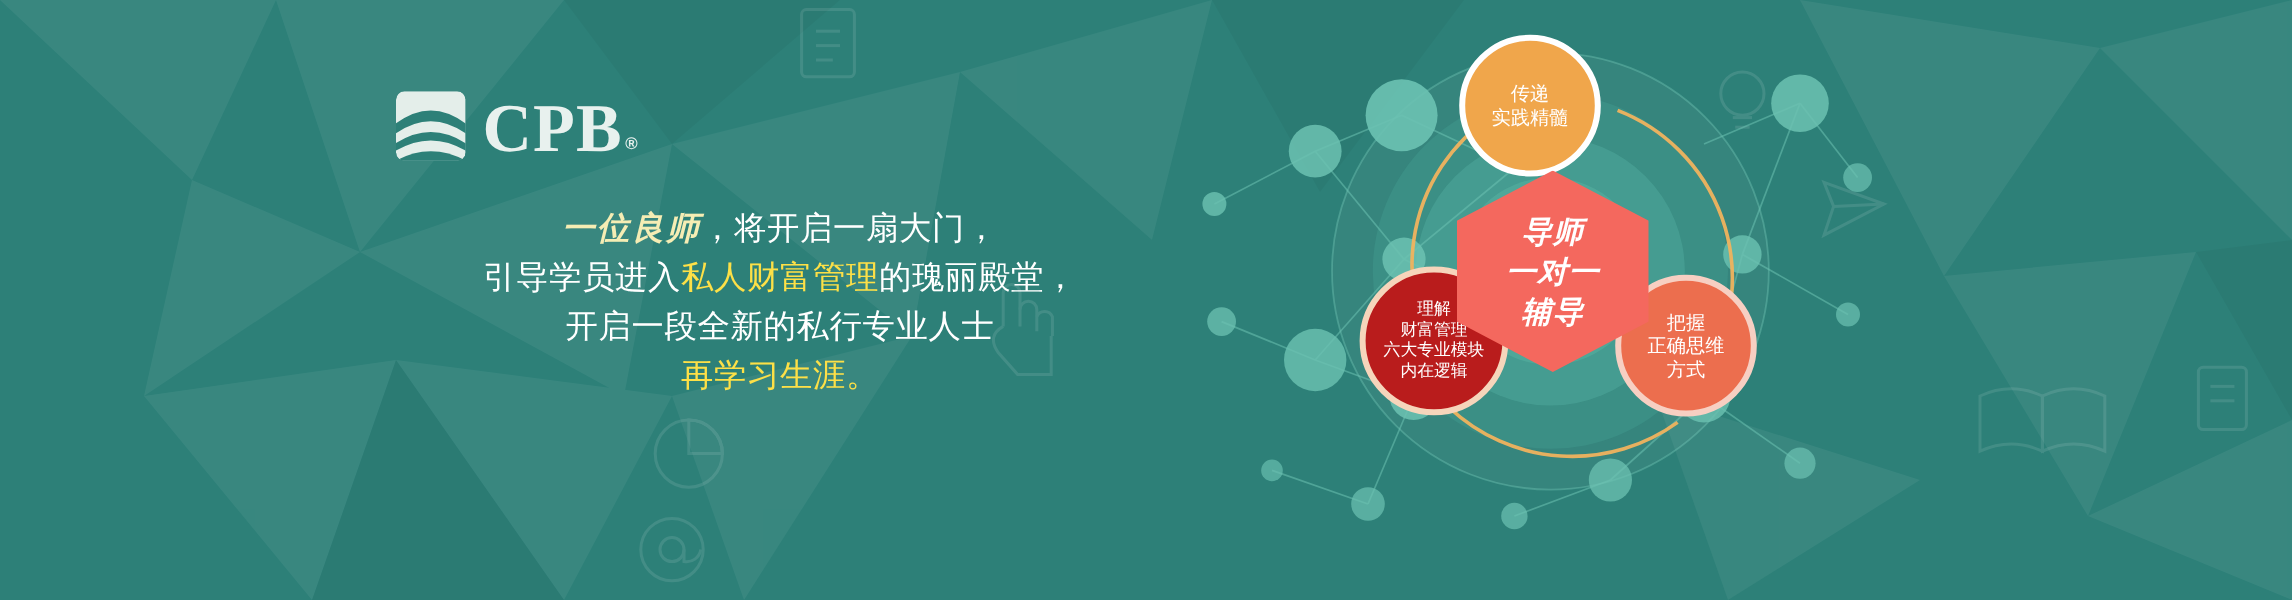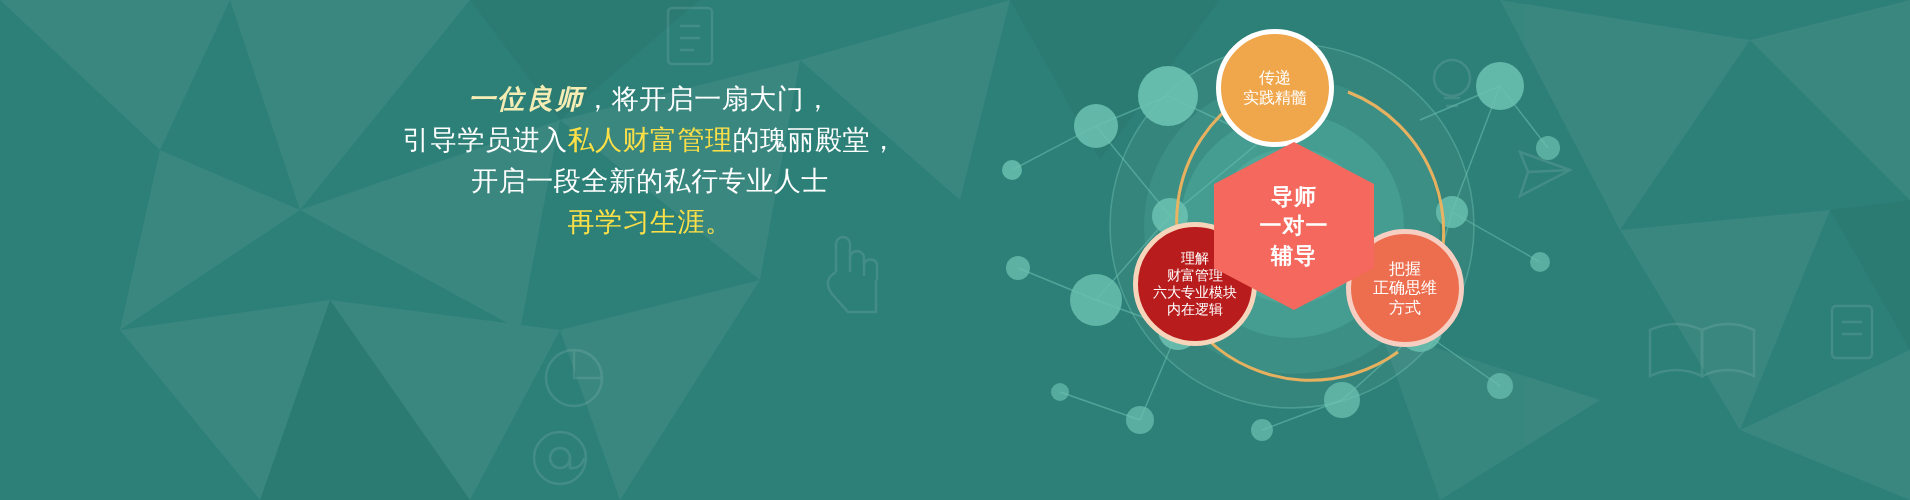--- a/index.html
+++ b/index.html
@@ -45,22 +45,22 @@
     border:5px solid #ffffff;font-size:16px;}
   .node-left{left:133px;top:222px;width:124px;height:124px;background:#b91c1c;
     border:5px solid #f6d5bb;font-size:14px;}
   .node-right{left:346px;top:229px;width:118px;height:118px;background:#ec6e4e;
     border:5px solid #f7cfc2;font-size:16px;}
 
   .hex{position:absolute;left:214px;top:142px;width:160px;height:168px;
     background:#f4685e;
     clip-path:polygon(50% 0%,100% 25%,100% 75%,50% 100%,0% 75%,0% 25%);
     display:flex;flex-direction:column;align-items:center;justify-content:center;}
-  .hex span{display:block;color:#fff;font-weight:700;font-size:22px;line-height:1.32;
-    letter-spacing:1px;font-family:"DejaVu Sans","Liberation Sans",sans-serif;}
+  .hex span{display:block;color:#fff;font-weight:700;font-size:25px;line-height:1.32;
+    letter-spacing:1px;font-family:"DejaVu Sans","Liberation Sans",sans-serif;font-style:italic;}
 </style>
 </head>
 <body>
 
 <div class="banner">
 
   <svg class="bg-svg" viewBox="0 0 1910 500">
     <rect width="1910" height="500" fill="#2d8078"></rect>
     <g fill="#ffffff" opacity="0.055">
       <polygon points="0,0 230,0 160,150"></polygon>
@@ -115,20 +115,38 @@
       <line x1="1842" y1="334" x2="1862" y2="334"></line>
 
       <circle cx="1452" cy="78" r="18"></circle>
       <line x1="1444" y1="98" x2="1460" y2="98"></line>
       <line x1="1446" y1="106" x2="1458" y2="106"></line>
     </g>
   </svg>
 
   <div class="left-block">
 
+    <div class="logo-row">
+      <span class="logo-mark">
+        <svg viewBox="0 0 58 58" width="58" height="58">
+          <defs>
+            <clipPath id="mk">
+                <rect x="0" y="0" width="58" height="58" rx="7"></rect>
+              </clipPath>
+          </defs>
+          <g clip-path="url(#mk)">
+            <rect width="58" height="58" rx="7" fill="#e4eeea"></rect>
+            <path d="M-4 30 Q29 2 62 30 L62 38 Q29 12 -4 38 Z" fill="#2d8078"></path>
+            <path d="M-4 46 Q29 22 62 46 L62 52 Q29 30 -4 52 Z" fill="#2d8078"></path>
+            <path d="M-4 60 Q29 40 62 60 L62 66 L-4 66 Z" fill="#2d8078"></path>
+          </g>
+        </svg>
+      </span>
+      <span class="logo-word"><span>CPB</span><sup class="logo-reg">®</sup></span>
+    </div>
 
     <div class="headline">
       <div class="hl-line">
         <span class="accent-it">一位良师</span><span>，将开启一扇大门，</span>
       </div>
       <div class="hl-line">
         <span>引导学员进入</span><span class="accent">私人财富管理</span><span>的瑰丽殿堂，</span>
       </div>
       <div class="hl-line">
         <span>开启一段全新的私行专业人士</span>

